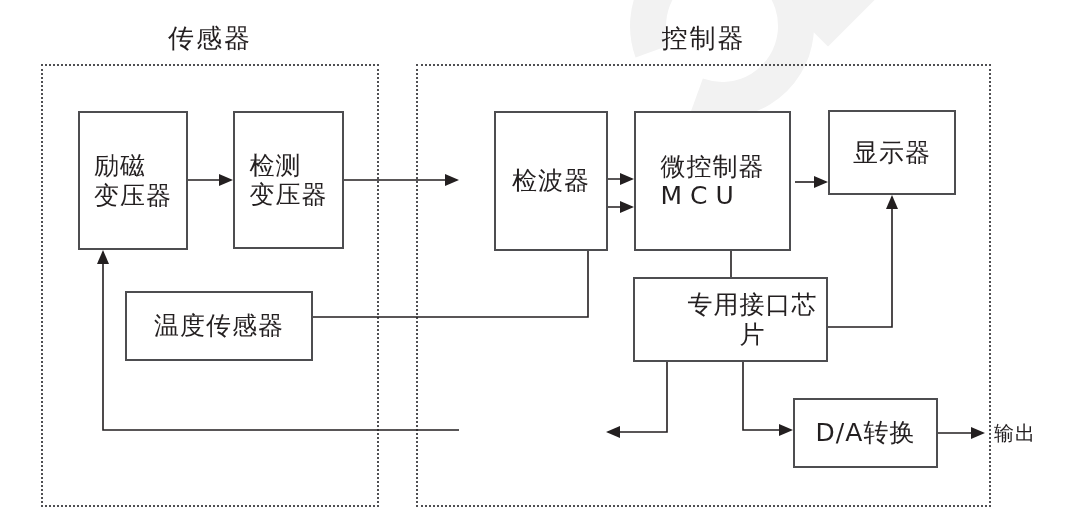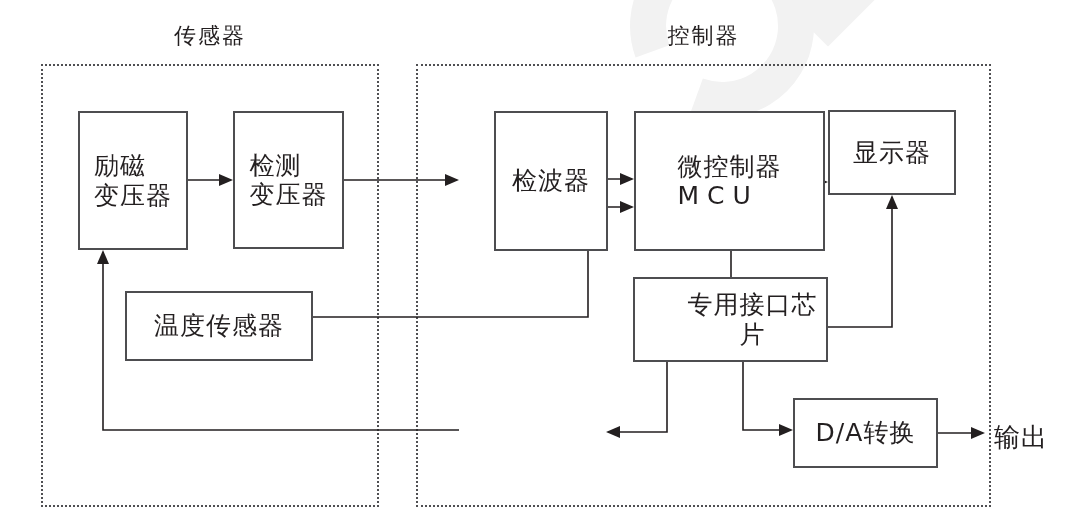--- a/index.html
+++ b/index.html
@@ -12,22 +12,22 @@
   .group-box{position:absolute;border:2px dotted #4f4f52;box-sizing:border-box;z-index:1;background:transparent;}
   #connector-layer{position:absolute;left:0;top:0;z-index:2;pointer-events:none;}
   .block{
     position:absolute;border:2px solid #4d4d50;background:#ffffff;box-sizing:border-box;
     display:flex;flex-direction:column;justify-content:center;z-index:3;
     font-size:25px;line-height:1.18;letter-spacing:1px;
   }
   .block.center{align-items:center;text-align:center;}
   .block .stack{width:-moz-fit-content;width:fit-content;margin:0 auto;text-align:left;}
   .mcu-line2{letter-spacing:8px;}
-  .group-title{position:absolute;z-index:3;font-size:22px;letter-spacing:2px;text-align:center;}
-  .outside-label{position:absolute;z-index:3;font-size:26px;letter-spacing:1px;}
+  .group-title{position:absolute;z-index:3;font-size:26px;letter-spacing:2px;text-align:center;}
+  .outside-label{position:absolute;z-index:3;font-size:20px;letter-spacing:1px;}
   path.connector{stroke:#231f20;stroke-width:1.6;fill:none;}
 </style>
 </head>
 <body>
 
 <div id="canvas">
 
   <svg id="watermark-layer" width="1070" height="524">
     <path d="M 652.5 51.3 A 74 74 0 1 1 696.7 95.5" stroke="#f2f2f2" stroke-width="36" fill="none"></path>
     <rect x="793" y="-38" width="70" height="70" transform="rotate(45 828 -3)" fill="#f2f2f2"></rect>
@@ -69,21 +69,21 @@
     <div class="stack">
       <div>检测</div>
       <div>变压器</div>
     </div>
   </div>
 
   <div class="block center" style="left:459px;top:111px;width:114px;height:140px;margin-left:35px;">
     <div>检波器</div>
   </div>
 
-  <div class="block" style="left:634px;top:111px;width:191px;height:140px;">
+  <div class="block" style="left:634px;top:111px;width:157px;height:140px;">
     <div class="stack">
       <div>微控制器</div>
       <div class="mcu-line2">MCU</div>
     </div>
   </div>
 
   <div class="block center" style="left:828px;top:110px;width:128px;height:85px;">
     <div>显示器</div>
   </div>
 

